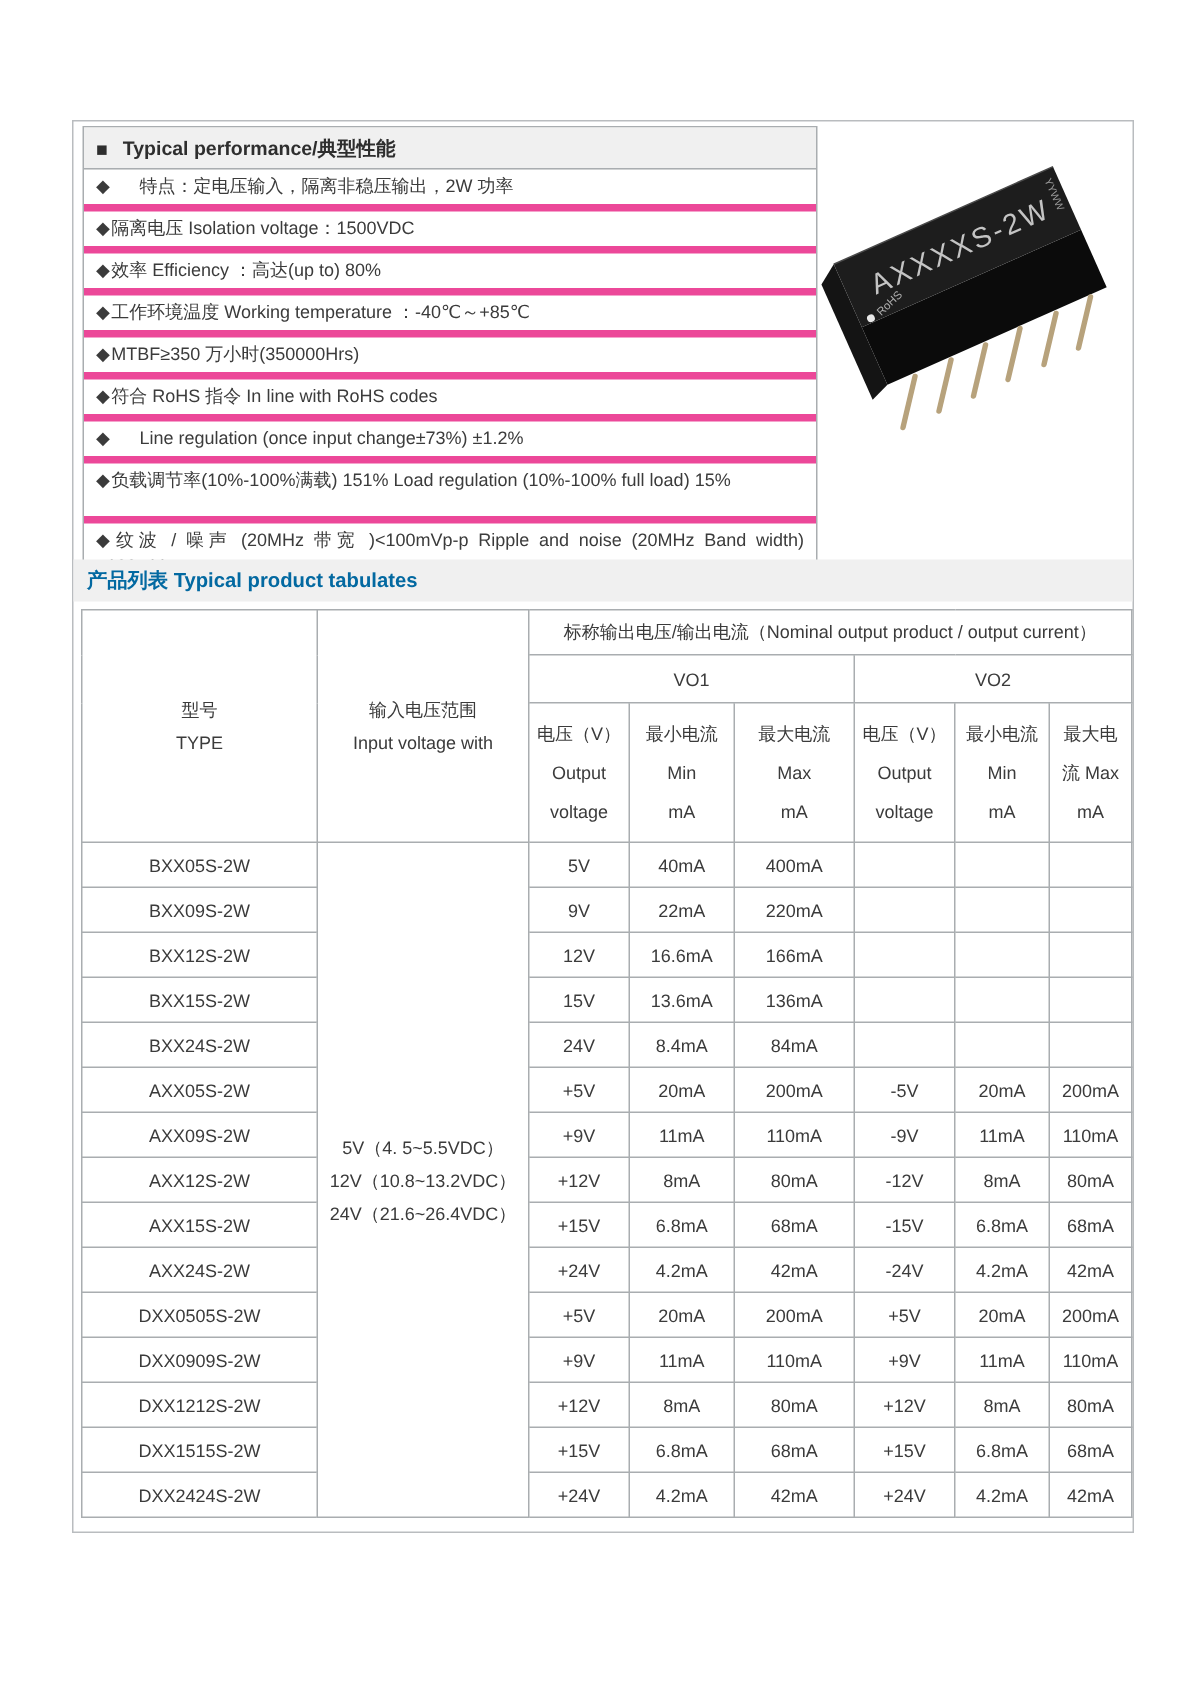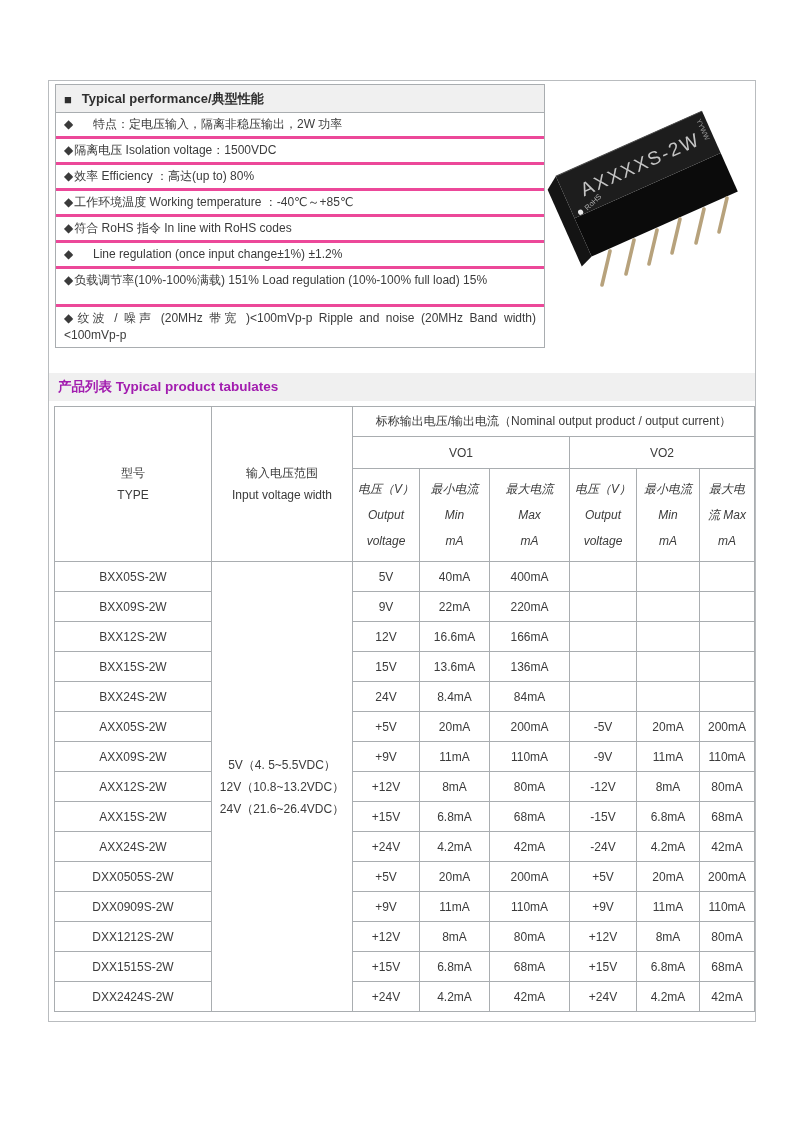--- a/index.html
+++ b/index.html
@@ -8,41 +8,41 @@
   .outer{position:absolute;left:48px;top:80px;width:708px;height:942px;
          border:1px solid #b9bcbf;box-sizing:border-box;}
 
   
   .perf{position:absolute;left:6px;top:3px;width:490px;box-sizing:border-box;
         border:1px solid #a9adb0;font-size:12px;line-height:17px;}
   .perf-title{background:#f0f0f0;border-bottom:1px solid #a9adb0;
               font-size:13px;font-weight:bold;padding:5px 8px;color:#2e2e2e;}
   .perf-title .sq{display:inline-block;margin-right:10px;transform:translateY(1px);}
   .perf-row{padding:3px 8px;}
-  .perf-row + .perf-row{border-top:3px solid #ec4899;}
+  .perf-row + .perf-row{border-top:5px solid #ec4899;}
   .perf-row.indent{position:relative;padding-left:37px;}
   .perf-row.indent .bullet{position:absolute;left:8px;top:3px;}
   .perf-row .bullet-inline{margin-right:1px;}
   .perf-row.justify{text-align:justify;margin-top:12px;}
 
   
   .photo{position:absolute;left:498px;top:6px;width:204px;height:236px;}
 
   
   .bar{position:absolute;left:0;top:292px;width:100%;height:28px;background:#f0f0f0;
-       font-size:13.5px;font-weight:bold;line-height:28px;color:#a21caf;box-sizing:border-box;padding-left:9px;}
+       font-size:13.5px;font-weight:bold;line-height:28px;color:#0369a1;box-sizing:border-box;padding-left:9px;}
 
   
   .ptable{position:absolute;left:5px;top:325px;width:700px;border-collapse:collapse;
           font-size:12px;color:#3b3b3b;table-layout:fixed;}
   .ptable th,.ptable td{border:1px solid #a9adb0;font-weight:normal;text-align:center;
           vertical-align:middle;padding:0;overflow:hidden;}
   .ptable tr.r1{height:30px;}
   .ptable tr.r2{height:32px;}
-  .ptable tr.r3 th{padding:7px 1px;line-height:26px;font-style:italic;}
+  .ptable tr.r3 th{padding:7px 1px;line-height:26px;}
   .ptable tbody tr{height:30px;}
   .ptable .hdr2 div{line-height:22px;}
   .c-input div{line-height:22px;text-align:center;}
 </style>
 </head>
 <body>
 
 <div class="page">
   <div class="outer">
 
@@ -55,26 +55,27 @@
         <span class="bullet">◆</span>
         <div>特点：定电压输入，隔离非稳压输出，2W 功率</div>
       </div>
 
       <div class="perf-row"><span class="bullet-inline">◆</span><span>隔离电压  Isolation voltage：1500VDC</span></div>
 
       <div class="perf-row"><span class="bullet-inline">◆</span><span>效率 Efficiency ：高达(up to) 80%</span></div>
 
       <div class="perf-row"><span class="bullet-inline">◆</span><span>工作环境温度  Working temperature ：-40℃～+85℃</span></div>
 
+      <div class="perf-row"><span class="bullet-inline">◆</span><span>MTBF≥350 万小时(350000Hrs)</span></div>
 
       <div class="perf-row"><span class="bullet-inline">◆</span><span>符合 RoHS 指令  In line with RoHS codes</span></div>
 
       <div class="perf-row indent">
         <span class="bullet">◆</span>
-        <div>Line regulation (once input change±1%)  ±1.2%</div>
+        <div>Line regulation (once input change±73%)  ±1.2%</div>
       </div>
 
       <div class="perf-row"><span class="bullet-inline">◆</span><span>负载调节率(10%-100%满载) 151% Load regulation (10%-100% full load) 15%</span></div>
 
       <div class="perf-row justify"><span class="bullet-inline">◆</span><span>纹波 / 噪声 (20MHz 带宽 )&lt;100mVp-p Ripple and noise (20MHz Band width) &lt;100mVp-p</span></div>
     </div>
 
     <div class="photo">
       <svg width="204" height="236" viewBox="0 0 204 236">
         <g transform="translate(99,95) rotate(-24)">
@@ -114,21 +115,21 @@
           <col style="width:55px">
       </colgroup>
       <thead>
         <tr class="r1">
           <th class="hdr2" rowspan="3">
             <div>型号</div>
             <div>TYPE</div>
           </th>
           <th class="hdr2" rowspan="3">
             <div>输入电压范围</div>
-            <div>Input voltage width</div>
+            <div>Input voltage with</div>
           </th>
           <th colspan="6">标称输出电压/输出电流（Nominal output product / output current）</th>
         </tr>
         <tr class="r2">
           <th colspan="3">VO1</th>
           <th colspan="3">VO2</th>
         </tr>
         <tr class="r3">
           <th>
             <div>电压（V）</div>

